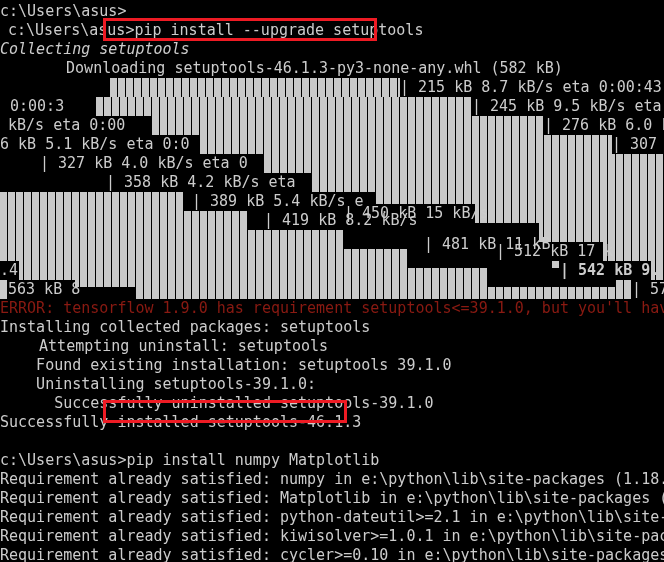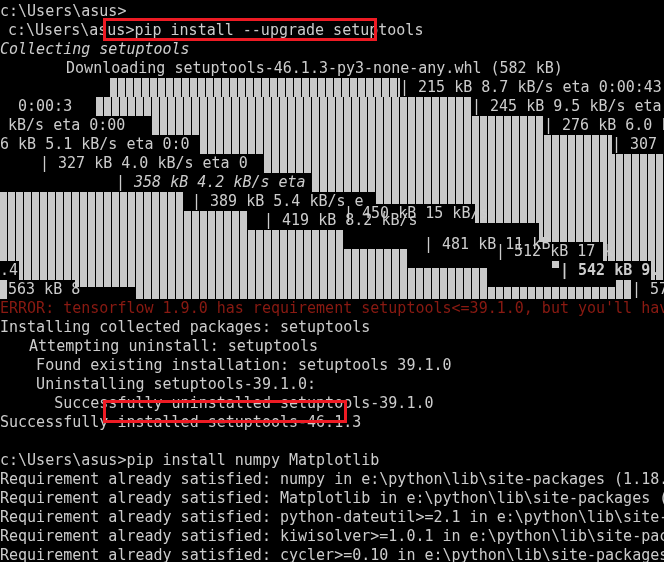--- a/index.html
+++ b/index.html
@@ -96,35 +96,35 @@
       <div class="row" style="left: 0px; top: 2px;">c:\Users\asus&gt;</div>
       <div class="plate" style="left: 0px; top: 21px; width: 373px;"></div>
       <div class="row" style="left: 8px; top: 21px;">c:\Users\asus&gt;pip install --upgrade setuptools</div>
       <div class="plate" style="left: 0px; top: 40px; width: 172px;"></div>
       <div class="row" style="left: 0px; top: 40px; font-style: italic;">Collecting setuptools</div>
       <div class="plate" style="left: 0px; top: 59px; width: 461px;"></div>
       <div class="row" style="left: 0px; top: 59px; margin-left: 48px;">  Downloading setuptools-46.1.3-py3-none-any.whl (582 kB)</div>
       <div class="plate" style="left: 400px; top: 78px; width: 236px;"></div>
       <div class="row" style="left: 400px; top: 78px;">| 215 kB 8.7 kB/s eta 0:00:43</div>
       <div class="plate" style="left: 8px; top: 97px; width: 51px;"></div>
-      <div class="row" style="left: 18px; top: 97px;">0:00:3</div>
+      <div class="row" style="left: 10px; top: 97px;">0:00:3</div>
       <div class="plate" style="left: 472px; top: 97px; width: 196px;"></div>
       <div class="row" style="left: 472px; top: 97px;">| 245 kB 9.5 kB/s eta 0:</div>
       <div class="plate" style="left: 8px; top: 116px; width: 107px;"></div>
       <div class="row" style="left: 8px; top: 116px;">kB/s eta 0:00</div>
       <div class="plate" style="left: 544px; top: 116px; width: 131px;"></div>
       <div class="row" style="left: 544px; top: 116px;">| 276 kB 6.0 kB/</div>
       <div class="plate" style="left: 0px; top: 135px; width: 172px;"></div>
       <div class="row" style="left: 0px; top: 135px;">6 kB 5.1 kB/s eta 0:0</div>
       <div class="plate" style="left: 612px; top: 135px; width: 59px;"></div>
       <div class="row" style="left: 612px; top: 135px;">| 307 k</div>
       <div class="plate" style="left: 40px; top: 154px; width: 188px;"></div>
       <div class="row" style="left: 40px; top: 154px;">| 327 kB 4.0 kB/s eta 0</div>
       <div class="plate" style="left: 112px; top: 173px; width: 172px;"></div>
-      <div class="row" style="left: 116px; top: 173px; font-style: italic;">| 358 kB 4.2 kB/s eta</div>
+      <div class="row" style="left: 106px; top: 173px;">| 358 kB 4.2 kB/s eta</div>
       <div class="plate" style="left: 192px; top: 192px; width: 155px;"></div>
       <div class="row" style="left: 192px; top: 192px;">| 389 kB 5.4 kB/s e</div>
       <div class="plate" style="left: 264px; top: 211px; width: 139px;"></div>
       <div class="row" style="left: 264px; top: 211px;">| 419 kB 8.2 kB/s</div>
       <div class="plate" style="left: 344px; top: 204px; width: 131px;"></div>
       <div class="row" style="left: 344px; top: 204px;">| 450 kB 15 kB/s</div>
       <div class="plate" style="left: 424px; top: 223px; width: 115px;"></div>
       <div class="row" style="left: 424px; top: 223px; margin-top: 12px;">| 481 kB 11 kB</div>
       <div class="plate" style="left: 496px; top: 242px; width: 107px;"></div>
       <div class="row" style="left: 496px; top: 242px;">| 512 kB 17 k</div>
@@ -134,21 +134,21 @@
       <div class="row" style="left: 0px; top: 261px;">.4</div>
       <div class="plate" style="left: 8px; top: 280px; width: 67px;"></div>
       <div class="row" style="left: 8px; top: 280px;">563 kB 8</div>
       <div class="plate" style="left: 632px; top: 280px; width: 35px;"></div>
       <div class="row" style="left: 632px; top: 280px;">| 57</div>
       <div class="plate" style="left: 0px; top: 299px; width: 671px;"></div>
       <div class="row err" style="left: 0px; top: 299px;">ERROR: tensorflow 1.9.0 has requirement setuptools&lt;=39.1.0, but you'll have setupto</div>
       <div class="plate" style="left: 0px; top: 318px; width: 333px;"></div>
       <div class="row" style="left: 0px; top: 318px;">Installing collected packages: setuptools</div>
       <div class="plate" style="left: 0px; top: 337px; width: 276px;"></div>
-      <div class="row" style="left: 11px; top: 337px;">  Attempting uninstall: setuptools</div>
+      <div class="row" style="left: 0px; top: 337px; padding-left: 21px;">  Attempting uninstall: setuptools</div>
       <div class="plate" style="left: 0px; top: 356px; width: 405px;"></div>
       <div class="row" style="left: 0px; top: 356px;">    Found existing installation: setuptools 39.1.0</div>
       <div class="plate" style="left: 0px; top: 375px; width: 284px;"></div>
       <div class="row" style="left: 0px; top: 375px;">    Uninstalling setuptools-39.1.0:</div>
       <div class="plate" style="left: 0px; top: 394px; width: 389px;"></div>
       <div class="row" style="left: 0px; top: 394px;">      Successfully uninstalled setuptools-39.1.0</div>
       <div class="plate" style="left: 0px; top: 413px; width: 324px;"></div>
       <div class="row" style="left: 0px; top: 413px;">Successfully installed setuptools-46.1.3</div>
       <div class="plate" style="left: 0px; top: 451px; width: 341px;"></div>
       <div class="row" style="left: 0px; top: 451px;">c:\Users\asus&gt;pip install numpy Matplotlib</div>

